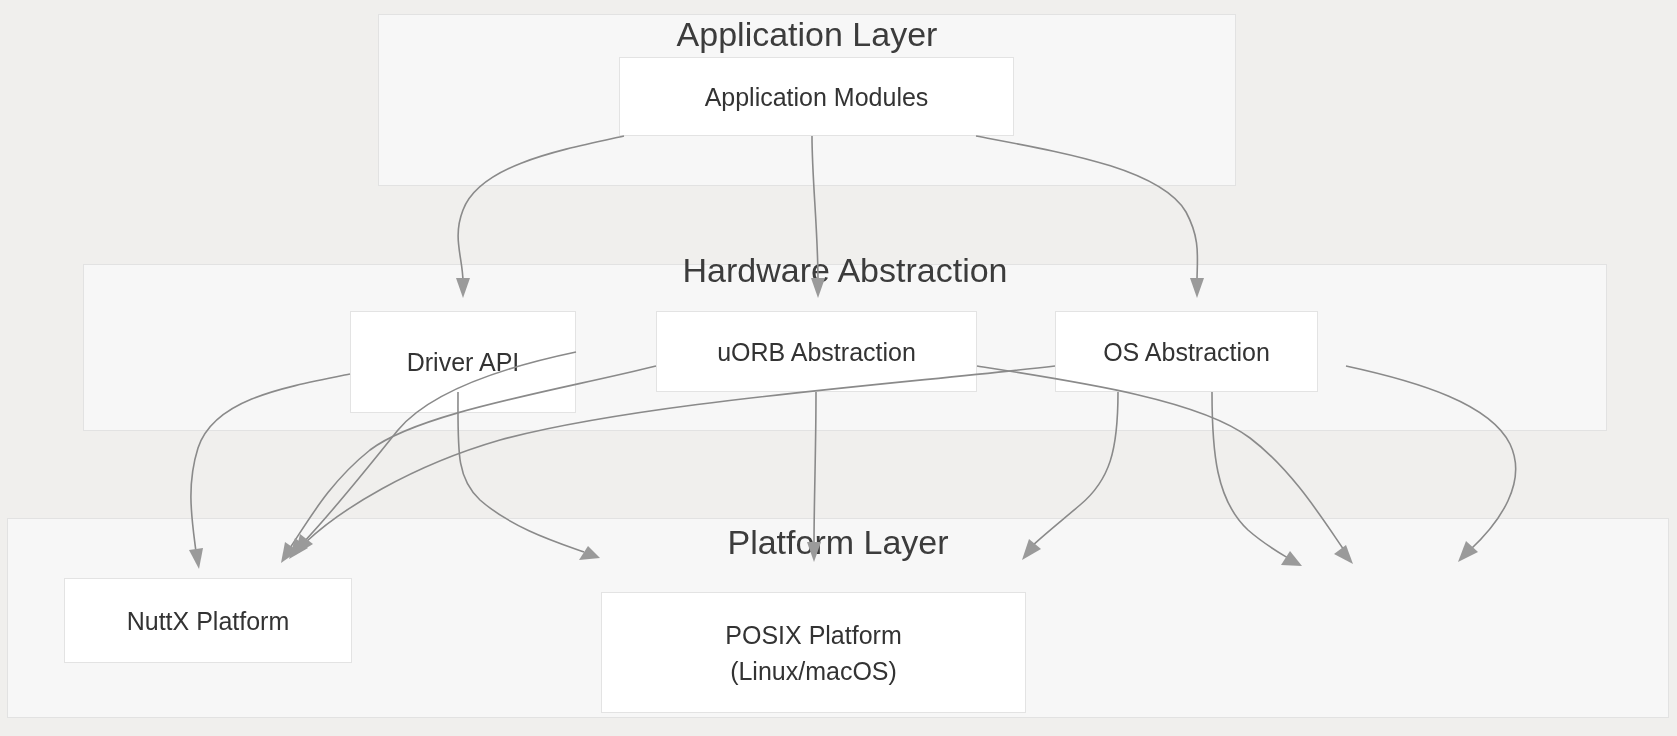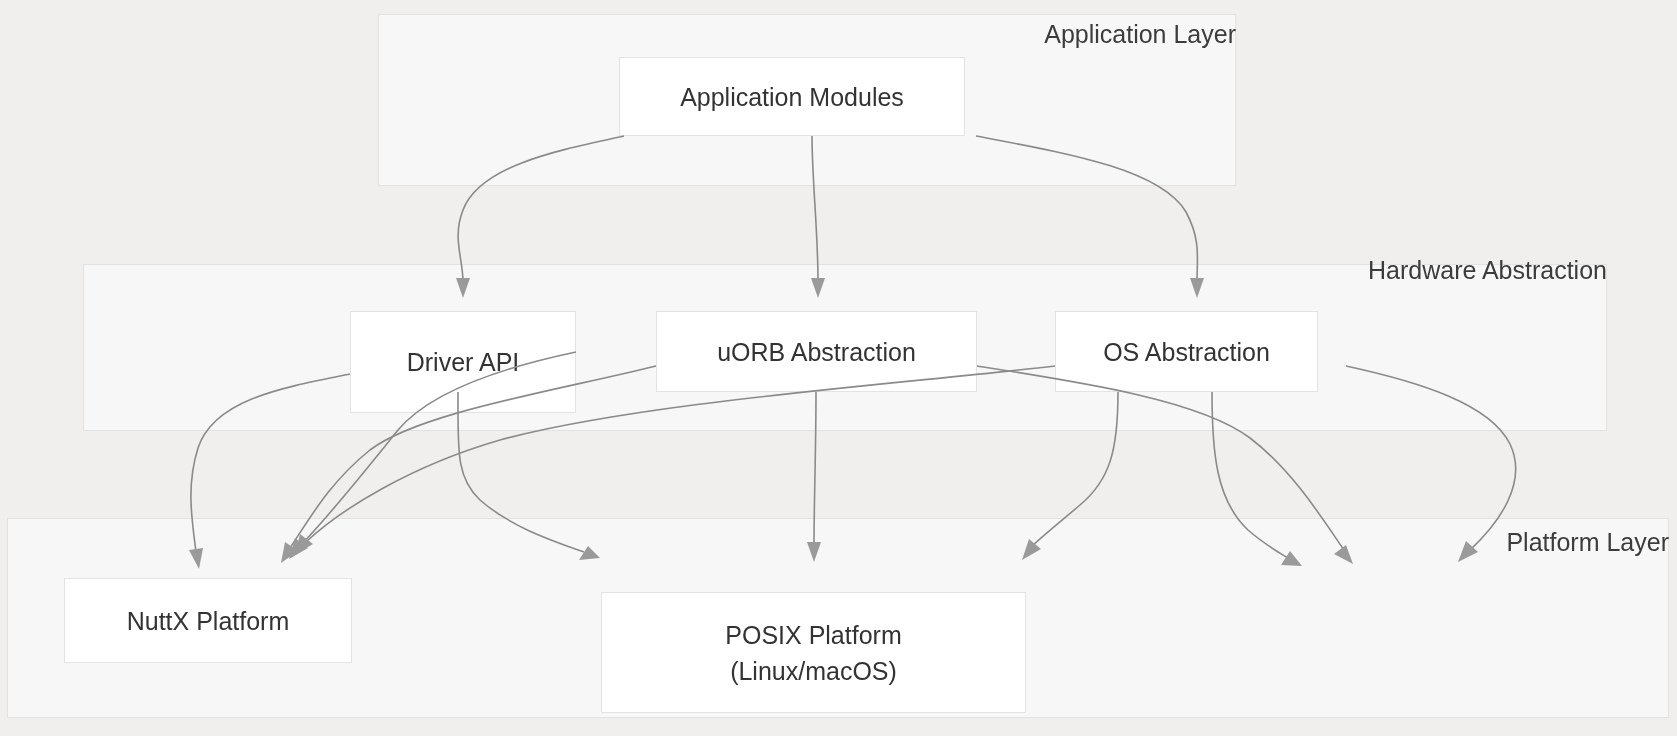--- a/index.html
+++ b/index.html
@@ -14,23 +14,23 @@
 
   .layer{
     position:absolute;
     background:#f7f7f7;
     border:1px solid #e2e2e2;
     box-sizing:border-box;
   }
   .layer-title{
     position:absolute;
     left:0;right:0;
-    text-align:right;
+    text-align:center;
     color:#3c3c3c;
-    font-size:25px;
+    font-size:34px;
     line-height:30px;
     white-space:nowrap;
     pointer-events:none;
   }
   .node{
     position:absolute;
     background:#ffffff;
     border:1px solid #e3e3e3;
     box-sizing:border-box;
     display:flex;
@@ -60,21 +60,21 @@
 </style>
 </head>
 <body>
 
 <div id="stage">
 
   <div class="layer" style="left:378px;top:14px;width:858px;height:172px;">
   </div>
   <div class="layer-title" style="left:378px;top:19px;width:858px;">Application Layer</div>
 
-  <div class="node" style="left:619px;top:57px;width:346px;height:79px;">
+  <div class="node" style="left:619px;top:57px;width:395px;height:79px;">
     <span>Application Modules</span>
   </div>
 
   <div class="layer" style="left:83px;top:264px;width:1524px;height:167px;">
   </div>
   <div class="layer-title" style="left:83px;top:255px;width:1524px;">Hardware Abstraction</div>
 
   <div class="node" style="left:350px;top:311px;width:226px;height:102px;">
     <span>Driver API</span>
   </div>

